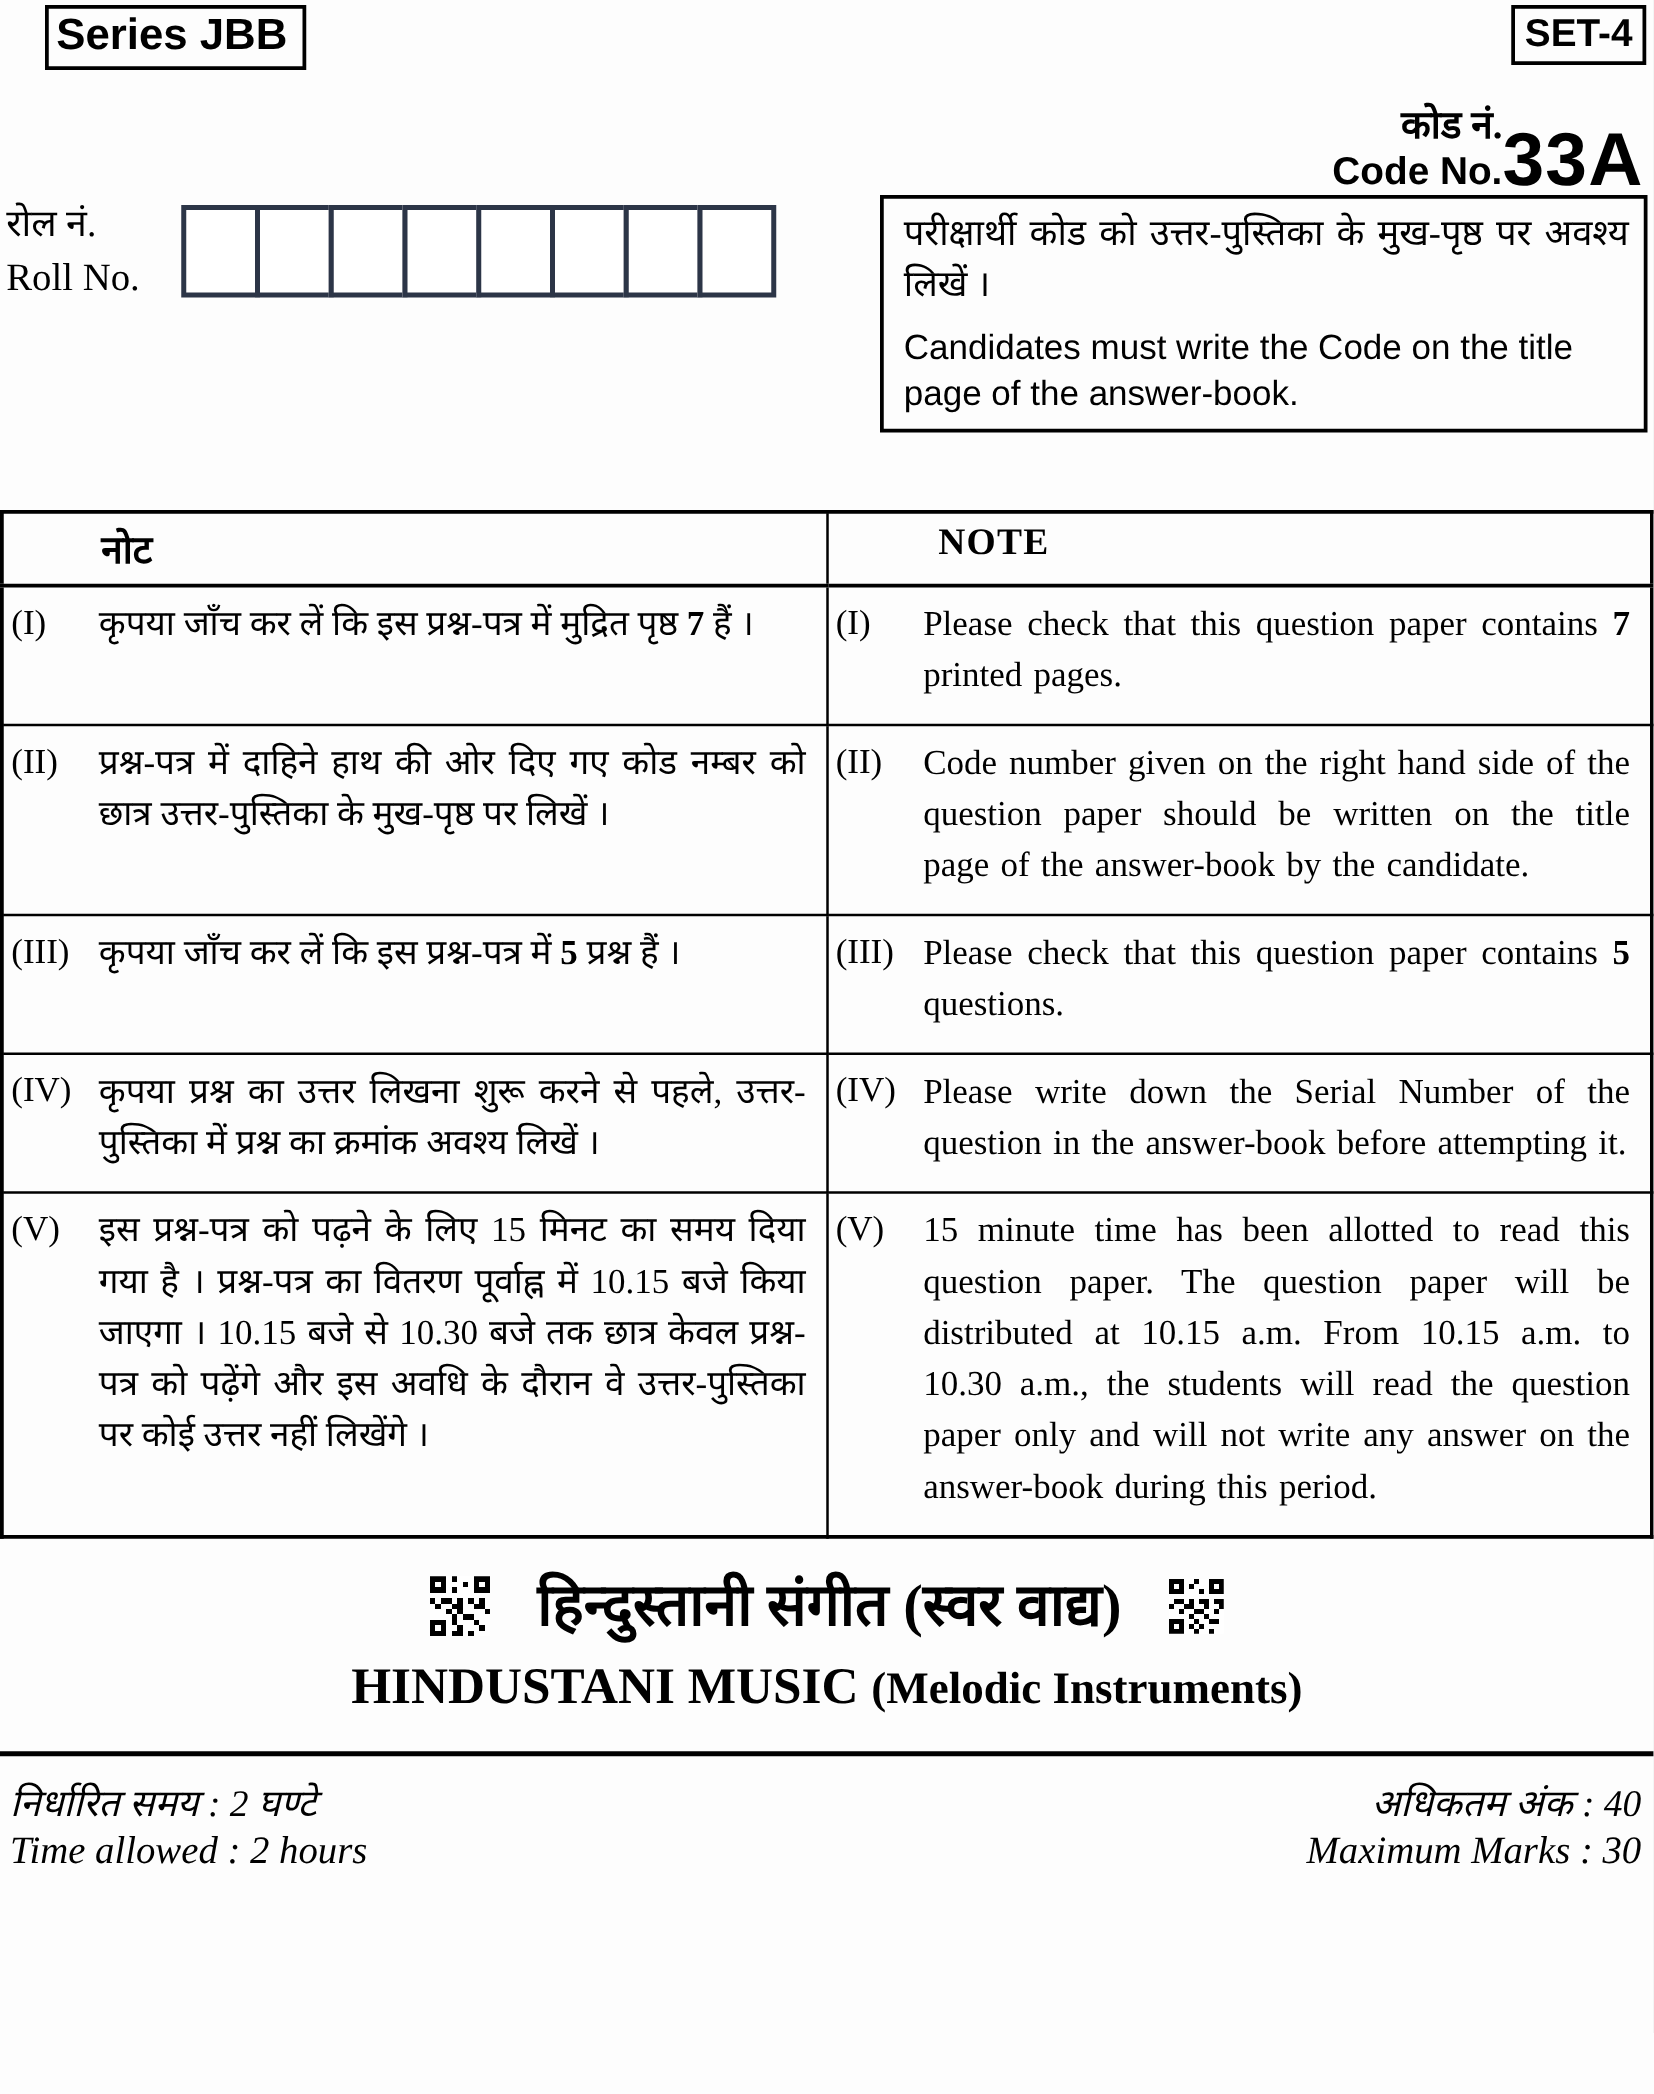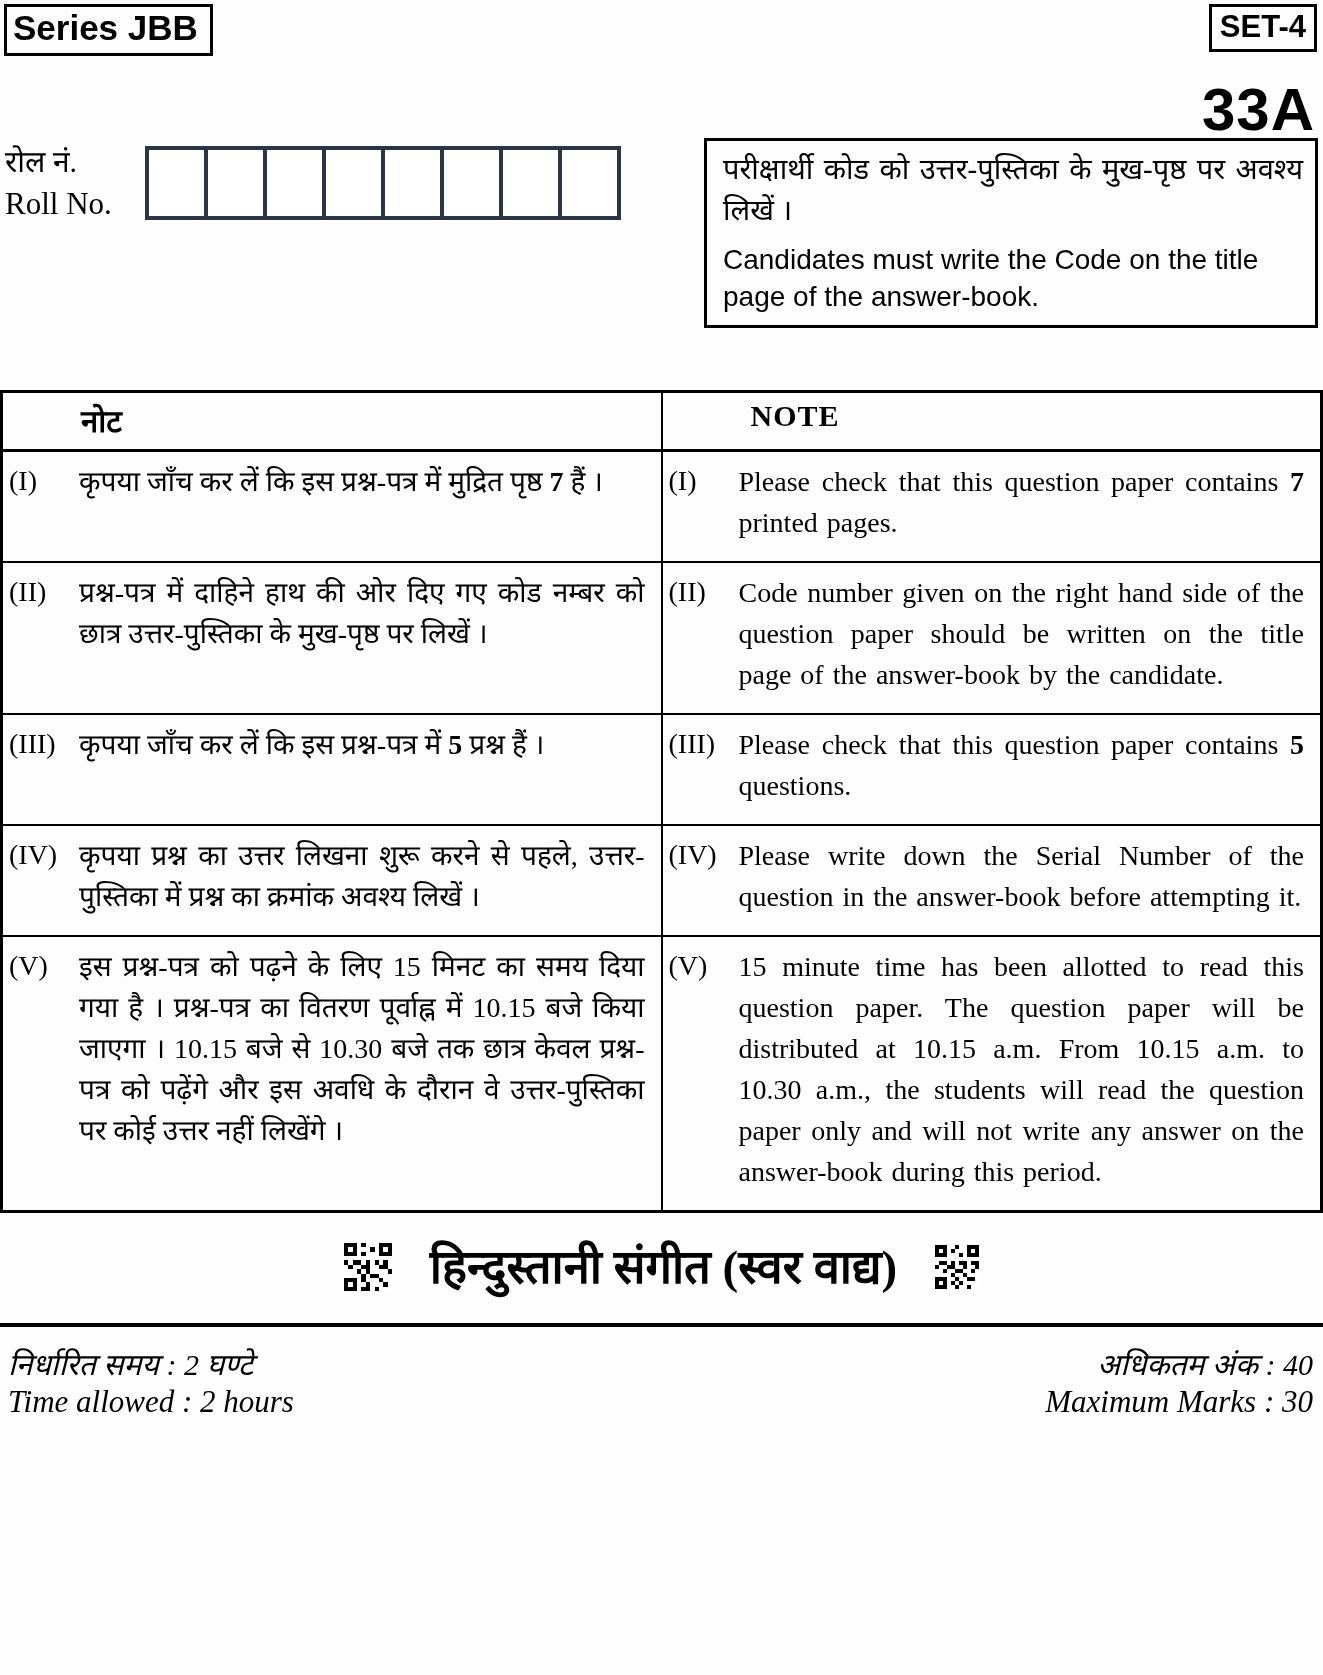--- a/index.html
+++ b/index.html
@@ -22,20 +22,21 @@
   .topbar{
     display:flex; justify-content:space-between; align-items:flex-start;
     padding:4px 6px 0 4px;
   }
   .series-badge{
     border:3px solid #000;
     font-family:"Liberation Sans", sans-serif;
     font-weight:bold; font-size:35px;
     padding:0 12px 4px 6px;
     line-height:1.2;
+    margin-left:32px;
   }
   .set-badge{
     border:3px solid #000;
     font-family:Liberation Sans, sans-serif;
     font-weight:bold; font-size:31px;
     padding:1px 8px 4px 8px;
     line-height:1.2;
   }
   
   .code-block{
@@ -141,20 +142,24 @@
 <body>
 
 <div class="page">
 
   <div class="topbar">
     <div class="series-badge">Series JBB</div>
     <div class="set-badge">SET-4</div>
   </div>
 
   <div class="code-block">
+    <div class="code-labels">
+      <span class="code-label-hi">कोड नं.</span>
+      <span class="code-label-en">Code No.</span>
+    </div>
     <div class="code-number">33A</div>
   </div>
 
   <div class="roll-row">
     <div class="roll-label">
       <div class="hi">रोल नं.</div>
       <div class="en">Roll No.</div>
     </div>
     <div class="roll-boxes">
       <div class="roll-box"></div>
@@ -314,20 +319,21 @@
       <rect x="4" y="7" width="1" height="1" fill="#000"></rect>
         <rect x="7" y="7" width="1" height="1" fill="#000"></rect>
       <rect x="5" y="8" width="1" height="1" fill="#000"></rect>
         <rect x="8" y="8" width="2" height="1" fill="#000"></rect>
       <rect x="4" y="9" width="1" height="1" fill="#000"></rect>
         <rect x="6" y="9" width="1" height="1" fill="#000"></rect>
       <rect x="5" y="10" width="1" height="1" fill="#000"></rect>
         <rect x="8" y="10" width="1" height="1" fill="#000"></rect>
     </svg>
   </div>
+  <div class="title-en"><span>HINDUSTANI MUSIC </span><span class="sub">(Melodic Instruments)</span></div>
 
   <hr class="footer-rule">
   <div class="footer">
     <div class="stack">
       <span class="foot-hi">निर्धारित समय : 2 घण्टे</span>
       <span class="foot-en">Time allowed : 2 hours</span>
     </div>
     <div class="stack right">
       <span class="foot-hi">अधिकतम अंक : 40</span>
       <span class="foot-en">Maximum Marks : 30</span>

